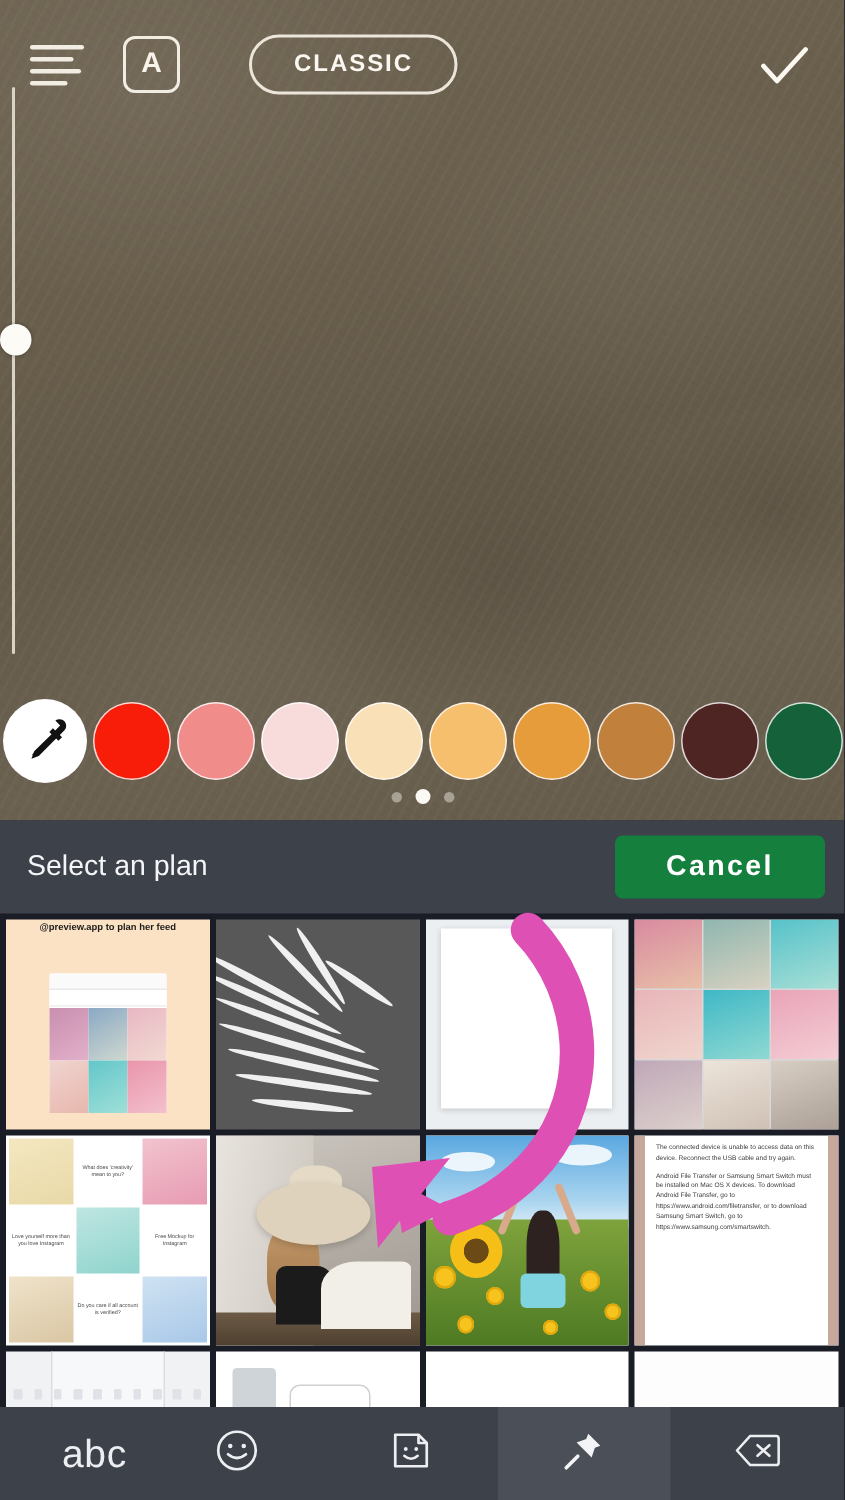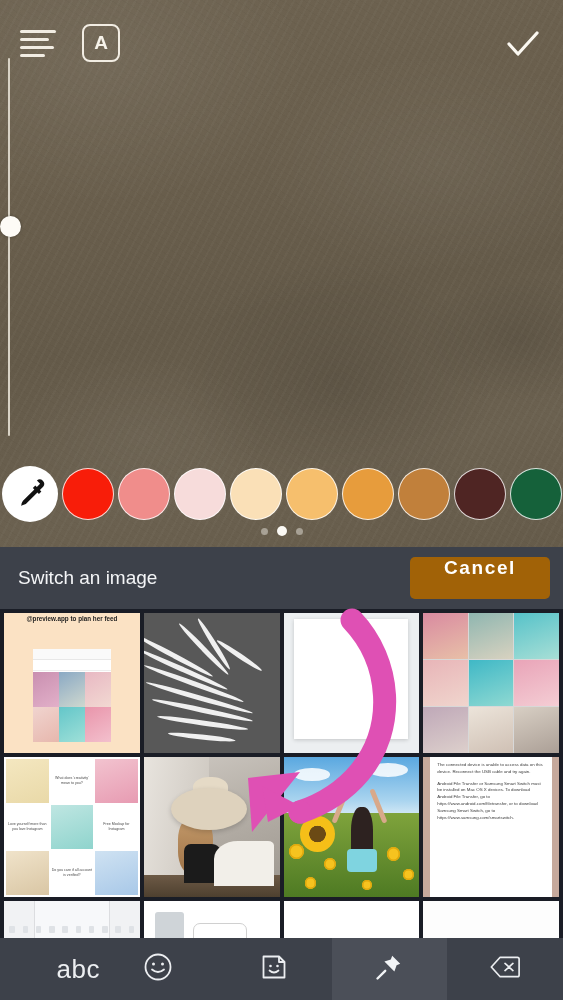--- a/index.html
+++ b/index.html
@@ -87,22 +87,22 @@
   .dot.on { width:10px; height:10px; background:#fbf9f4; }
 
   
   .sheet-head {
     position:absolute; left:0; top:547px; width:563px; height:62px;
     background:#3d414a; display:flex; align-items:center; z-index:7;
   }
   .sheet-title { margin-left:18px; color:#f4f5f7; font-size:19px; }
   .cancel-btn {
     position:absolute; right:13px; top:10px; width:140px; height:42px;
-    background:#a16207; border-radius:5px; color:#ffffff;
-    display:flex; justify-content:center;
+    background:#15803d; border-radius:5px; color:#ffffff;
+    display:flex; align-items:center; justify-content:center;
     font-size:19px; font-weight:bold; letter-spacing:1.6px;
   }
 
   
   .grid {
     position:absolute; left:0; top:609px; width:563px; height:329px;
     background:#1a1d26; z-index:6;
     display:grid; grid-template-columns:repeat(4,1fr);
     grid-auto-rows:140px; gap:4px; padding:4px 4px 0 4px;
     overflow:hidden;
@@ -223,21 +223,21 @@
       z-index:9; pointer-events:none; }
 
   
   .toolbar {
     position:absolute; left:0; bottom:0; width:563px; height:62px;
     background:#3d414a; display:flex; align-items:center; z-index:10;
   }
   .tool { flex:1 1 0; height:62px; display:flex; align-items:center; justify-content:center;
       color:#eceef1; }
   .tool.active { background:#4b4f58; }
-  .tool.abc { flex:0 0 100px; justify-content:flex-end; padding-left:26px;
+  .tool.abc { flex:0 0 100px; justify-content:center; padding-left:26px;
       font-size:26px; letter-spacing:.5px; }
   .tool svg { width:30px; height:30px; }
   .gifbox { width:32px; height:26px; border:1.8px solid #e9ebee; border-radius:4px;
       display:flex; align-items:center; justify-content:center;
       font-size:11px; font-weight:bold; color:#eceef1; letter-spacing:.3px; }
 </style>
 </head>
 <body>
 
 <div id="app">
@@ -246,20 +246,23 @@
 
   <div class="topbar">
     <div class="tb-align">
       <i></i>
         <i></i>
         <i></i>
         <i></i>
     </div>
     <div class="tb-font">
       <span>A</span>
+    </div>
+    <div class="tb-style">
+      <span>CLASSIC</span>
     </div>
     <div class="tb-done">
       <svg viewBox="0 0 40 40">
           <polyline points="6,20 15,30 34,9" fill="none" stroke="#fbf8f1" stroke-width="3.2" stroke-linecap="round" stroke-linejoin="round"></polyline>
         </svg>
     </div>
   </div>
 
   <div class="slider-track"></div>
   <div class="slider-thumb"></div>
@@ -283,21 +286,21 @@
       <div class="sw" style="background:#15613a"></div>
     </div>
     <div class="dots">
       <span class="dot"></span>
       <span class="dot on"></span>
       <span class="dot"></span>
     </div>
   </div>
 
   <div class="sheet-head">
-    <div class="sheet-title">Switch an image</div>
+    <div class="sheet-title">Select an plan</div>
     <div class="cancel-btn">
       <span>Cancel</span>
     </div>
   </div>
 
   <div class="grid">
 
     <div class="th t-promo">
       <div class="cap">@preview.app to plan her feed</div>
       <div class="phone">

